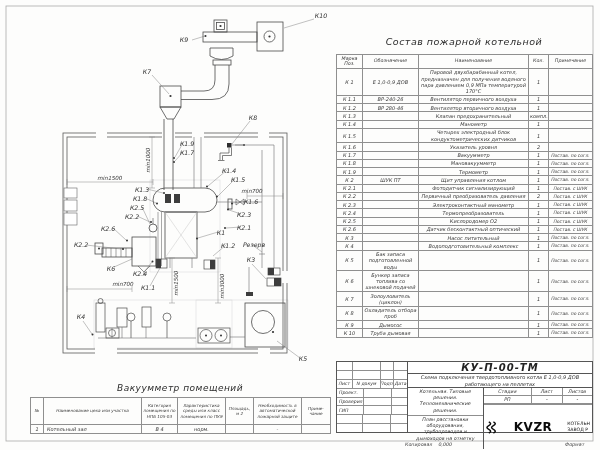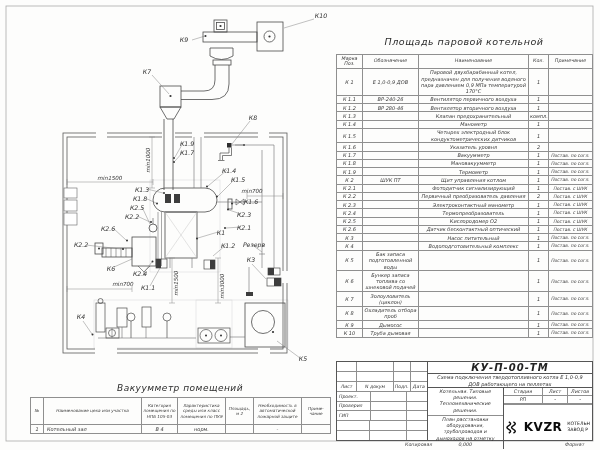--- a/index.html
+++ b/index.html
@@ -26,21 +26,21 @@
 
   
   .rooms-title { position:absolute; left:30px; top:383px; width:300px; text-align:center;
               font-size:9px; font-style:italic; letter-spacing:0.5px; color:#2b2b2b; }
   #rooms-table { position:absolute; left:30px; top:397px; width:300px; }
   #rooms-table th { font-size:4.2px; height:27px; }
   #rooms-table td { font-size:5px; height:9px; text-align:left; padding-left:3px; }
   #rooms-table td.cc { text-align:center; padding-left:1px; }
 
   
-  #title-block { position:absolute; left:336px; top:361px; width:257px; height:80px;
+  #title-block { position:absolute; left:336px; top:361px; width:257px; height:72px;
               border:1px solid #555; display:flex; font-style:italic; color:#333; background:#fff; }
   .tb-left { width:96px; border-right:1px solid #555; display:flex; flex-direction:column; }
   .tb-row { display:flex; border-bottom:0.6px solid #8f8f8f; flex:1; }
   .tb-cell { border-right:0.6px solid #8f8f8f; font-size:4.6px; display:flex; align-items:center;
               justify-content:center; overflow:hidden; }
   .tb-right { flex:1; display:flex; flex-direction:column; }
   .tb-docnum { height:15px; border-bottom:1px solid #555; display:flex; align-items:center;
               justify-content:center; font-size:10px; font-weight:bold; letter-spacing:1px; color:#222; }
   .tb-subject { height:22px; border-bottom:1px solid #555; font-size:5px; text-align:center;
               display:flex; align-items:center; justify-content:center; padding:0 4px; line-height:1.3; }
@@ -49,21 +49,21 @@
   .tb-name-cell { flex:1; font-size:4.8px; display:flex; align-items:center; justify-content:center;
               text-align:center; padding:1px 2px; line-height:1.3; }
   .tb-name-cell:first-child { border-bottom:0.6px solid #8f8f8f; }
   .tb-stage { flex:1; display:flex; flex-direction:column; }
   .tb-stage-grid { display:flex; flex-direction:column; border-bottom:0.6px solid #8f8f8f; }
   .tb-stage-r { display:flex; }
   .tb-stage-c { flex:1; border-right:0.6px solid #8f8f8f; border-bottom:0.6px solid #8f8f8f;
               font-size:4.8px; text-align:center; height:8px; line-height:8px; }
   .tb-stage-c:first-child { flex:1.6; }
   .tb-stage-c:last-child { border-right:none; }
-  .tb-logo { flex:1; display:flex; align-items:center; gap:5px; padding:2px 2px; }
+  .tb-logo { flex:1; display:flex; align-items:center; gap:15px; padding:2px 2px; }
   .kvzr-word { font-style:normal; font-weight:bold; font-size:12px; letter-spacing:0.5px; color:#0b0b0b; }
   .kvzr-company { font-style:normal; font-size:4.6px; line-height:1.4; color:#111; white-space:nowrap; }
 
   .below-frame { position:absolute; top:442px; font-size:4.8px; font-style:italic; color:#444; }
 </style>
 </head>
 <body>
 
 <svg id="plan-svg" viewBox="0 0 600 450">
 
@@ -288,21 +288,21 @@
       <text x="244" y="230" class="eq-label">К2.1</text>
       <text x="221" y="235" class="eq-label">К1</text>
       <text x="228" y="248" class="eq-label">К1.2</text>
       <text x="254" y="247" class="eq-label">Резерв</text>
       <text x="251" y="262" class="eq-label">К3</text>
       <text x="81" y="319" class="eq-label">К4</text>
       <text x="303" y="361" class="eq-label">К5</text>
     </g>
 </svg>
 
-<div class="eq-title">Площадь паровой котельной</div>
+<div class="eq-title">Состав пожарной котельной</div>
 <table class="gt" id="eq-table">
   <colgroup>
       <col style="width:26px">
       <col style="width:56px">
       <col style="width:110px">
       <col style="width:20px">
       <col style="width:44px">
     </colgroup>
   <thead>
     <tr>

